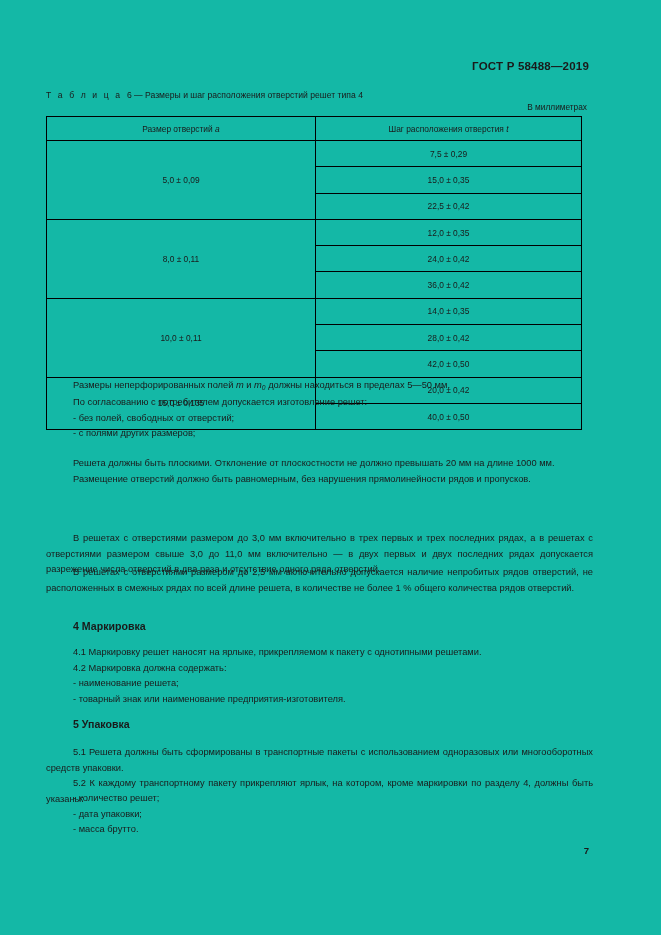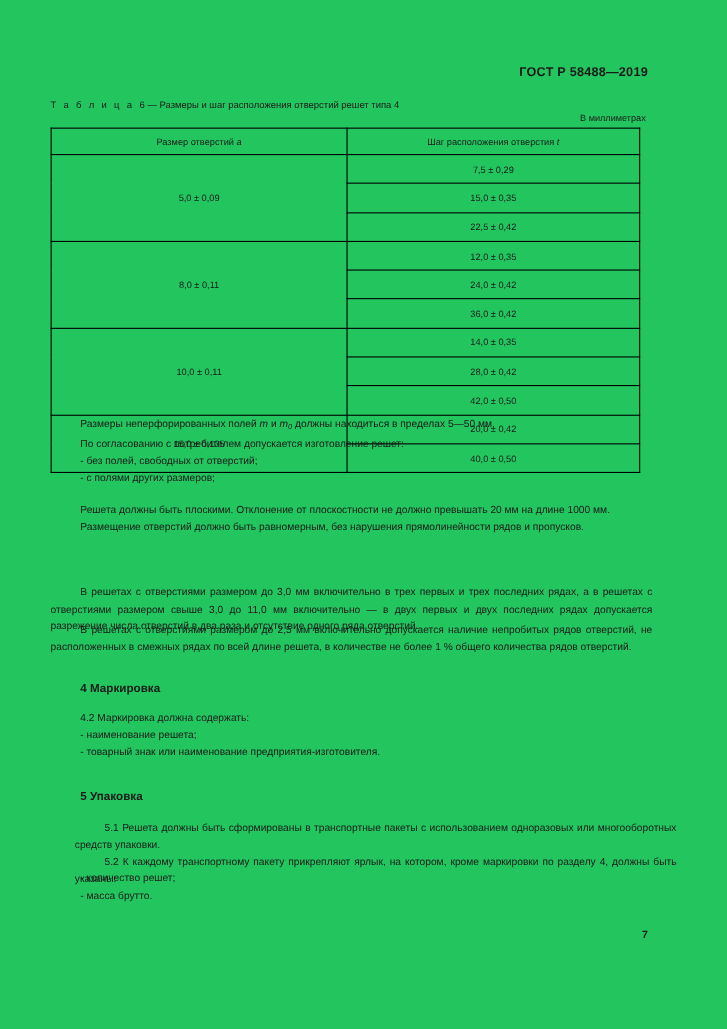--- a/index.html
+++ b/index.html
@@ -14,21 +14,21 @@
     font-family: "Liberation Sans", sans-serif;
     color: #1a1a1a;
     overflow: hidden;
   }
 
   .page {
     position: absolute;
     left: 0; top: 0;
     width: 661px;
     height: 935px;
-    background: #22c55e;
+    background: #14b8a6;
   }
 
   
   .doc-header {
     position: absolute;
     top: 60px;
     right: 72px;
     font-size: 11.5px;
     font-weight: bold;
     letter-spacing: 0.2px;
@@ -128,21 +128,21 @@
     font-weight: bold;
   }
 
   .t1 { top: 378px; }
   .t2 { top: 456px; }
   .t3 { top: 531px; }
   .t4 { top: 565px; }
   .h4 { top: 620px; }
   .t5 { top: 645px; }
   .h5 { top: 718px; text-align: center; }
-  .t6 { top: 745px; margin-left: 22px; }
+  .t6 { top: 745px; }
   .t7 { top: 791px; }
 </style>
 </head>
 <body>
 
 <div class="page">
 
   <div class="doc-header">ГОСТ Р 58488—2019</div>
 
   <div class="table-caption">
@@ -222,32 +222,34 @@
     <p class="p-indent">В решетах с отверстиями размером до 3,0 мм включительно в трех первых и трех последних рядах, а в решетах с отверстиями размером свыше 3,0 до 11,0 мм включительно — в двух первых и двух последних рядах допускается разрежение числа отверстий в два раза и отсутствие одного ряда отверстий.</p>
   </div>
 
   <div class="body-block t4">
     <p class="p-indent">В решетах с отверстиями размером до 2,5 мм включительно допускается наличие непробитых рядов отверстий, не расположенных в смежных рядах по всей длине решета, в количестве не более 1 % общего количества рядов отверстий.</p>
   </div>
 
   <div class="section-head h4">4  Маркировка</div>
 
   <div class="body-block t5">
+    <p class="p-indent no-just">4.1  Маркировку решет наносят на ярлыке, прикрепляемом к пакету с однотипными решетами.</p>
     <p class="p-indent no-just">4.2  Маркировка должна содержать:</p>
     <p class="dash-item no-just">- наименование решета;</p>
     <p class="dash-item no-just">- товарный знак или наименование предприятия-изготовителя.</p>
   </div>
 
   <div class="section-head h5">5  Упаковка</div>
 
   <div class="body-block t6">
     <p class="p-indent">5.1  Решета должны быть сформированы в транспортные пакеты с использованием одноразовых или многооборотных средств упаковки.</p>
     <p class="p-indent">5.2  К каждому транспортному пакету прикрепляют ярлык, на котором, кроме маркировки по разделу 4, должны быть указаны:</p>
   </div>
 
   <div class="body-block t7">
     <p class="dash-item no-just">- количество решет;</p>
+    <p class="dash-item no-just">- дата упаковки;</p>
     <p class="dash-item no-just">- масса брутто.</p>
   </div>
 
   <div class="page-number">7</div>
 
 </div>
 
 </body></html>

